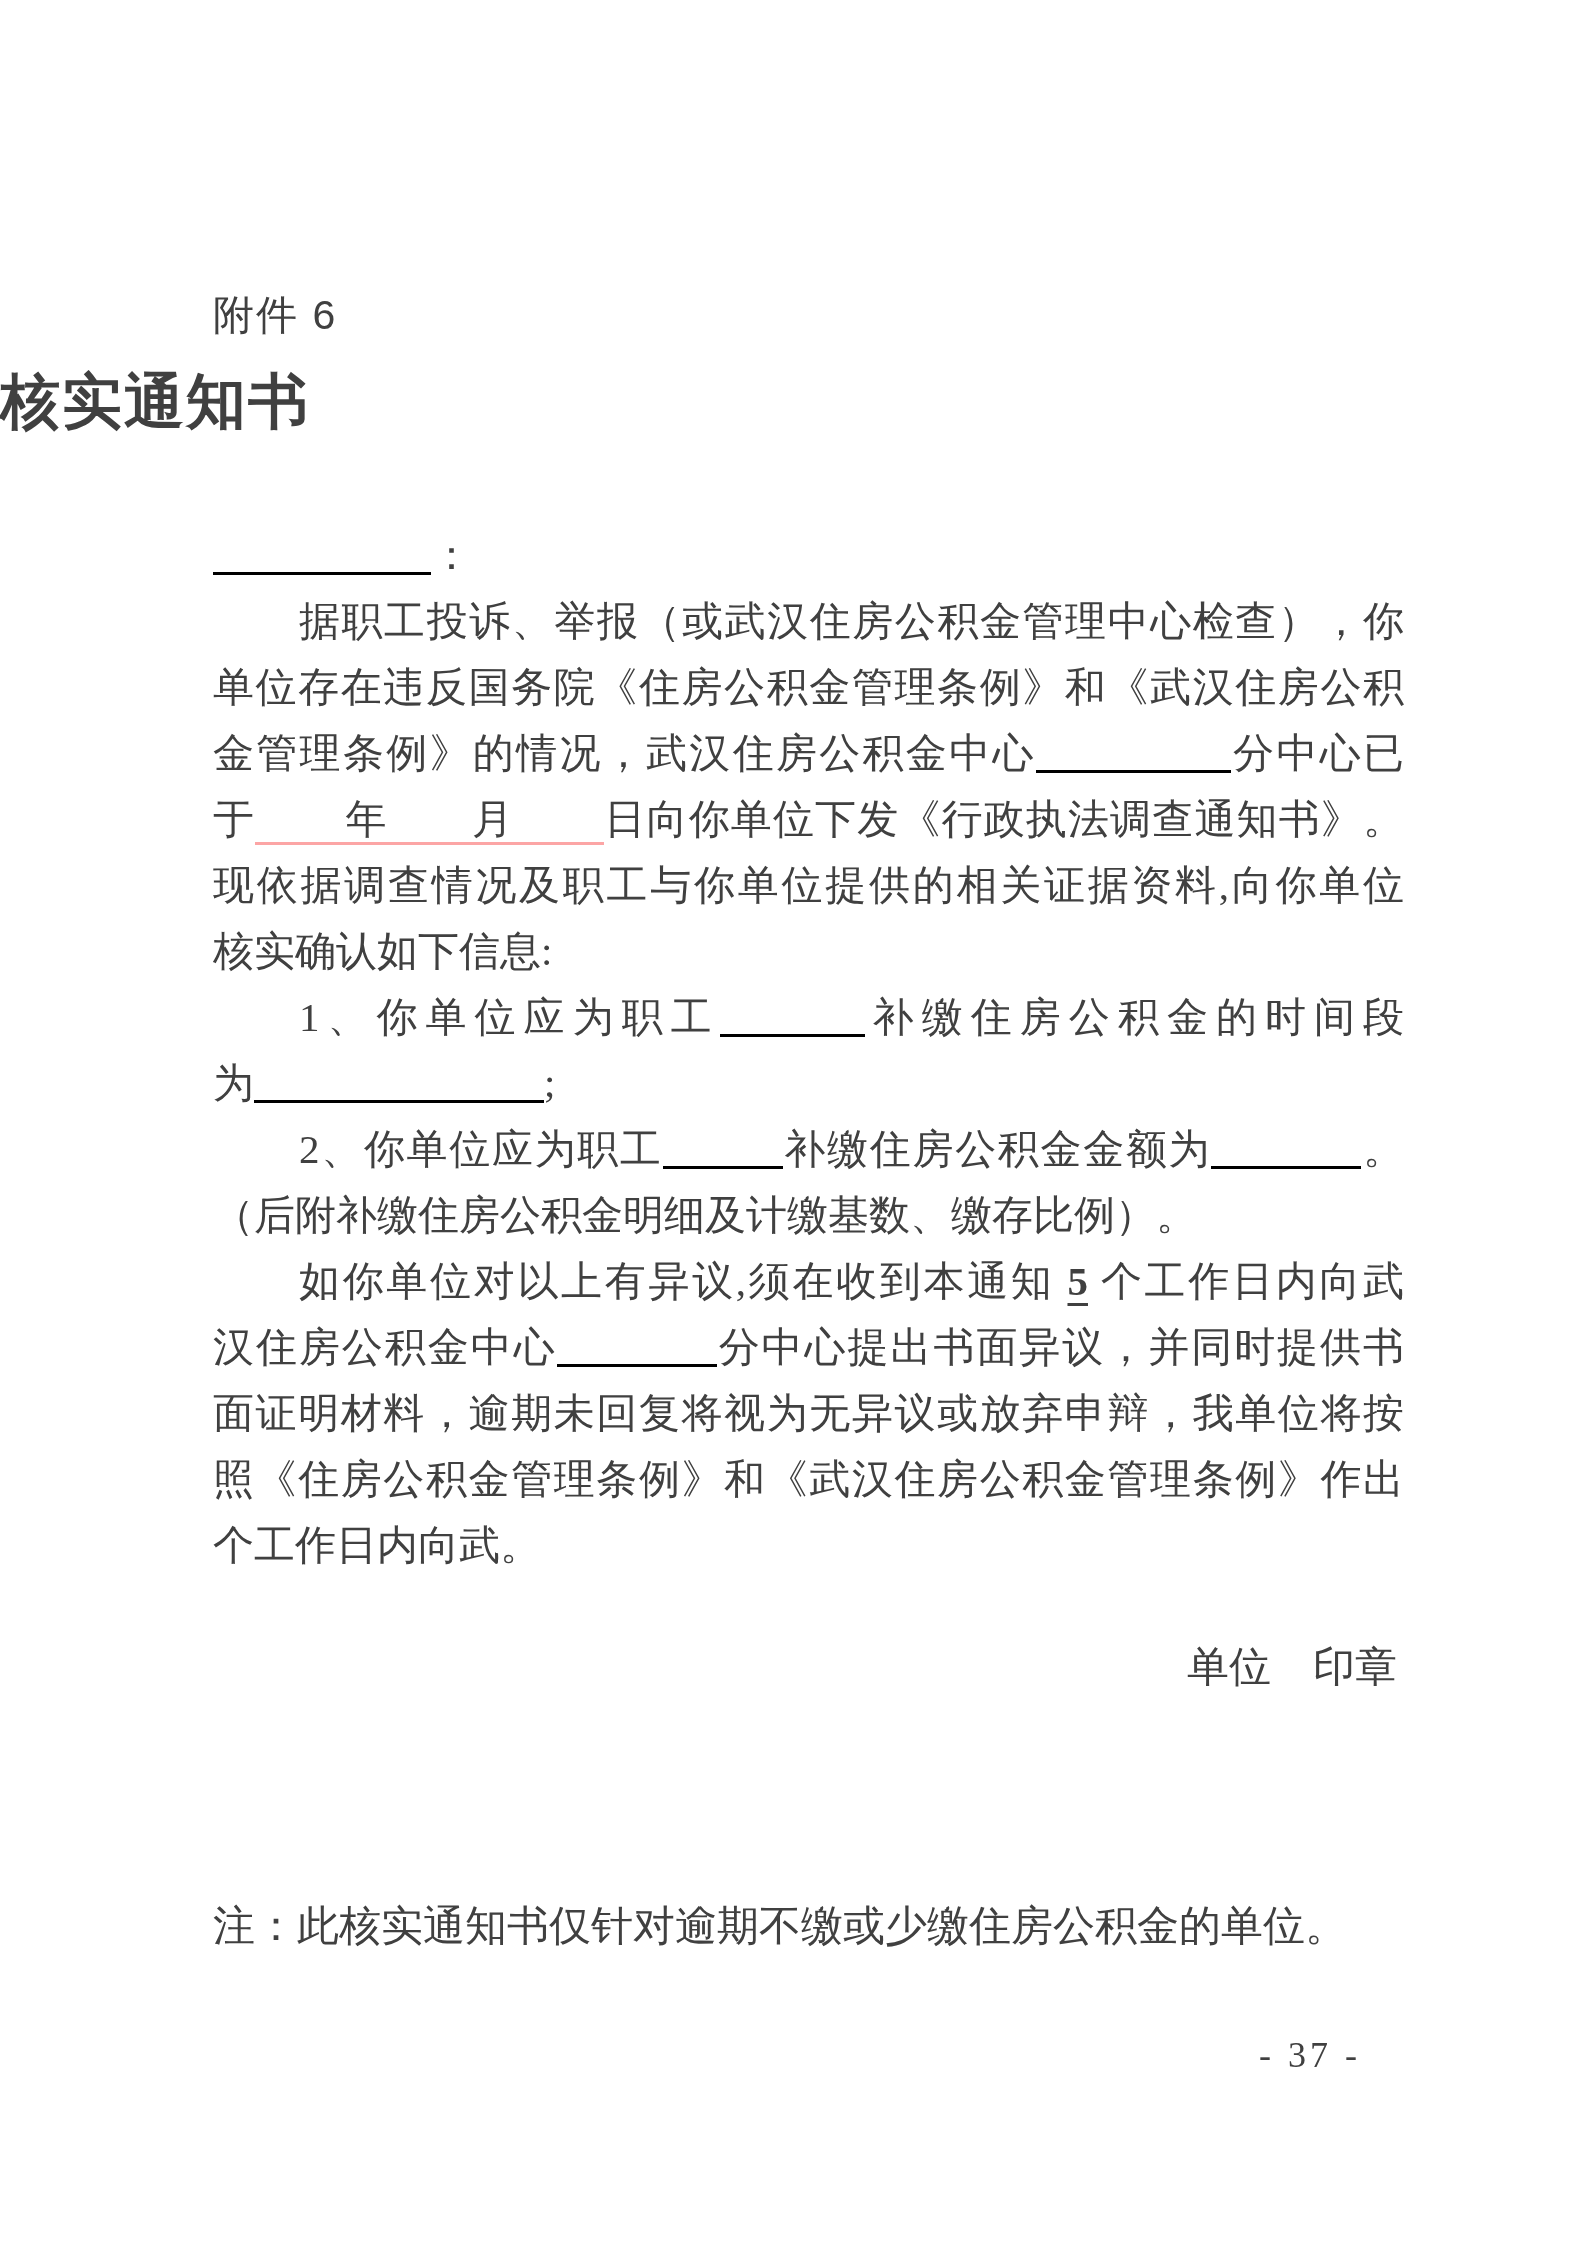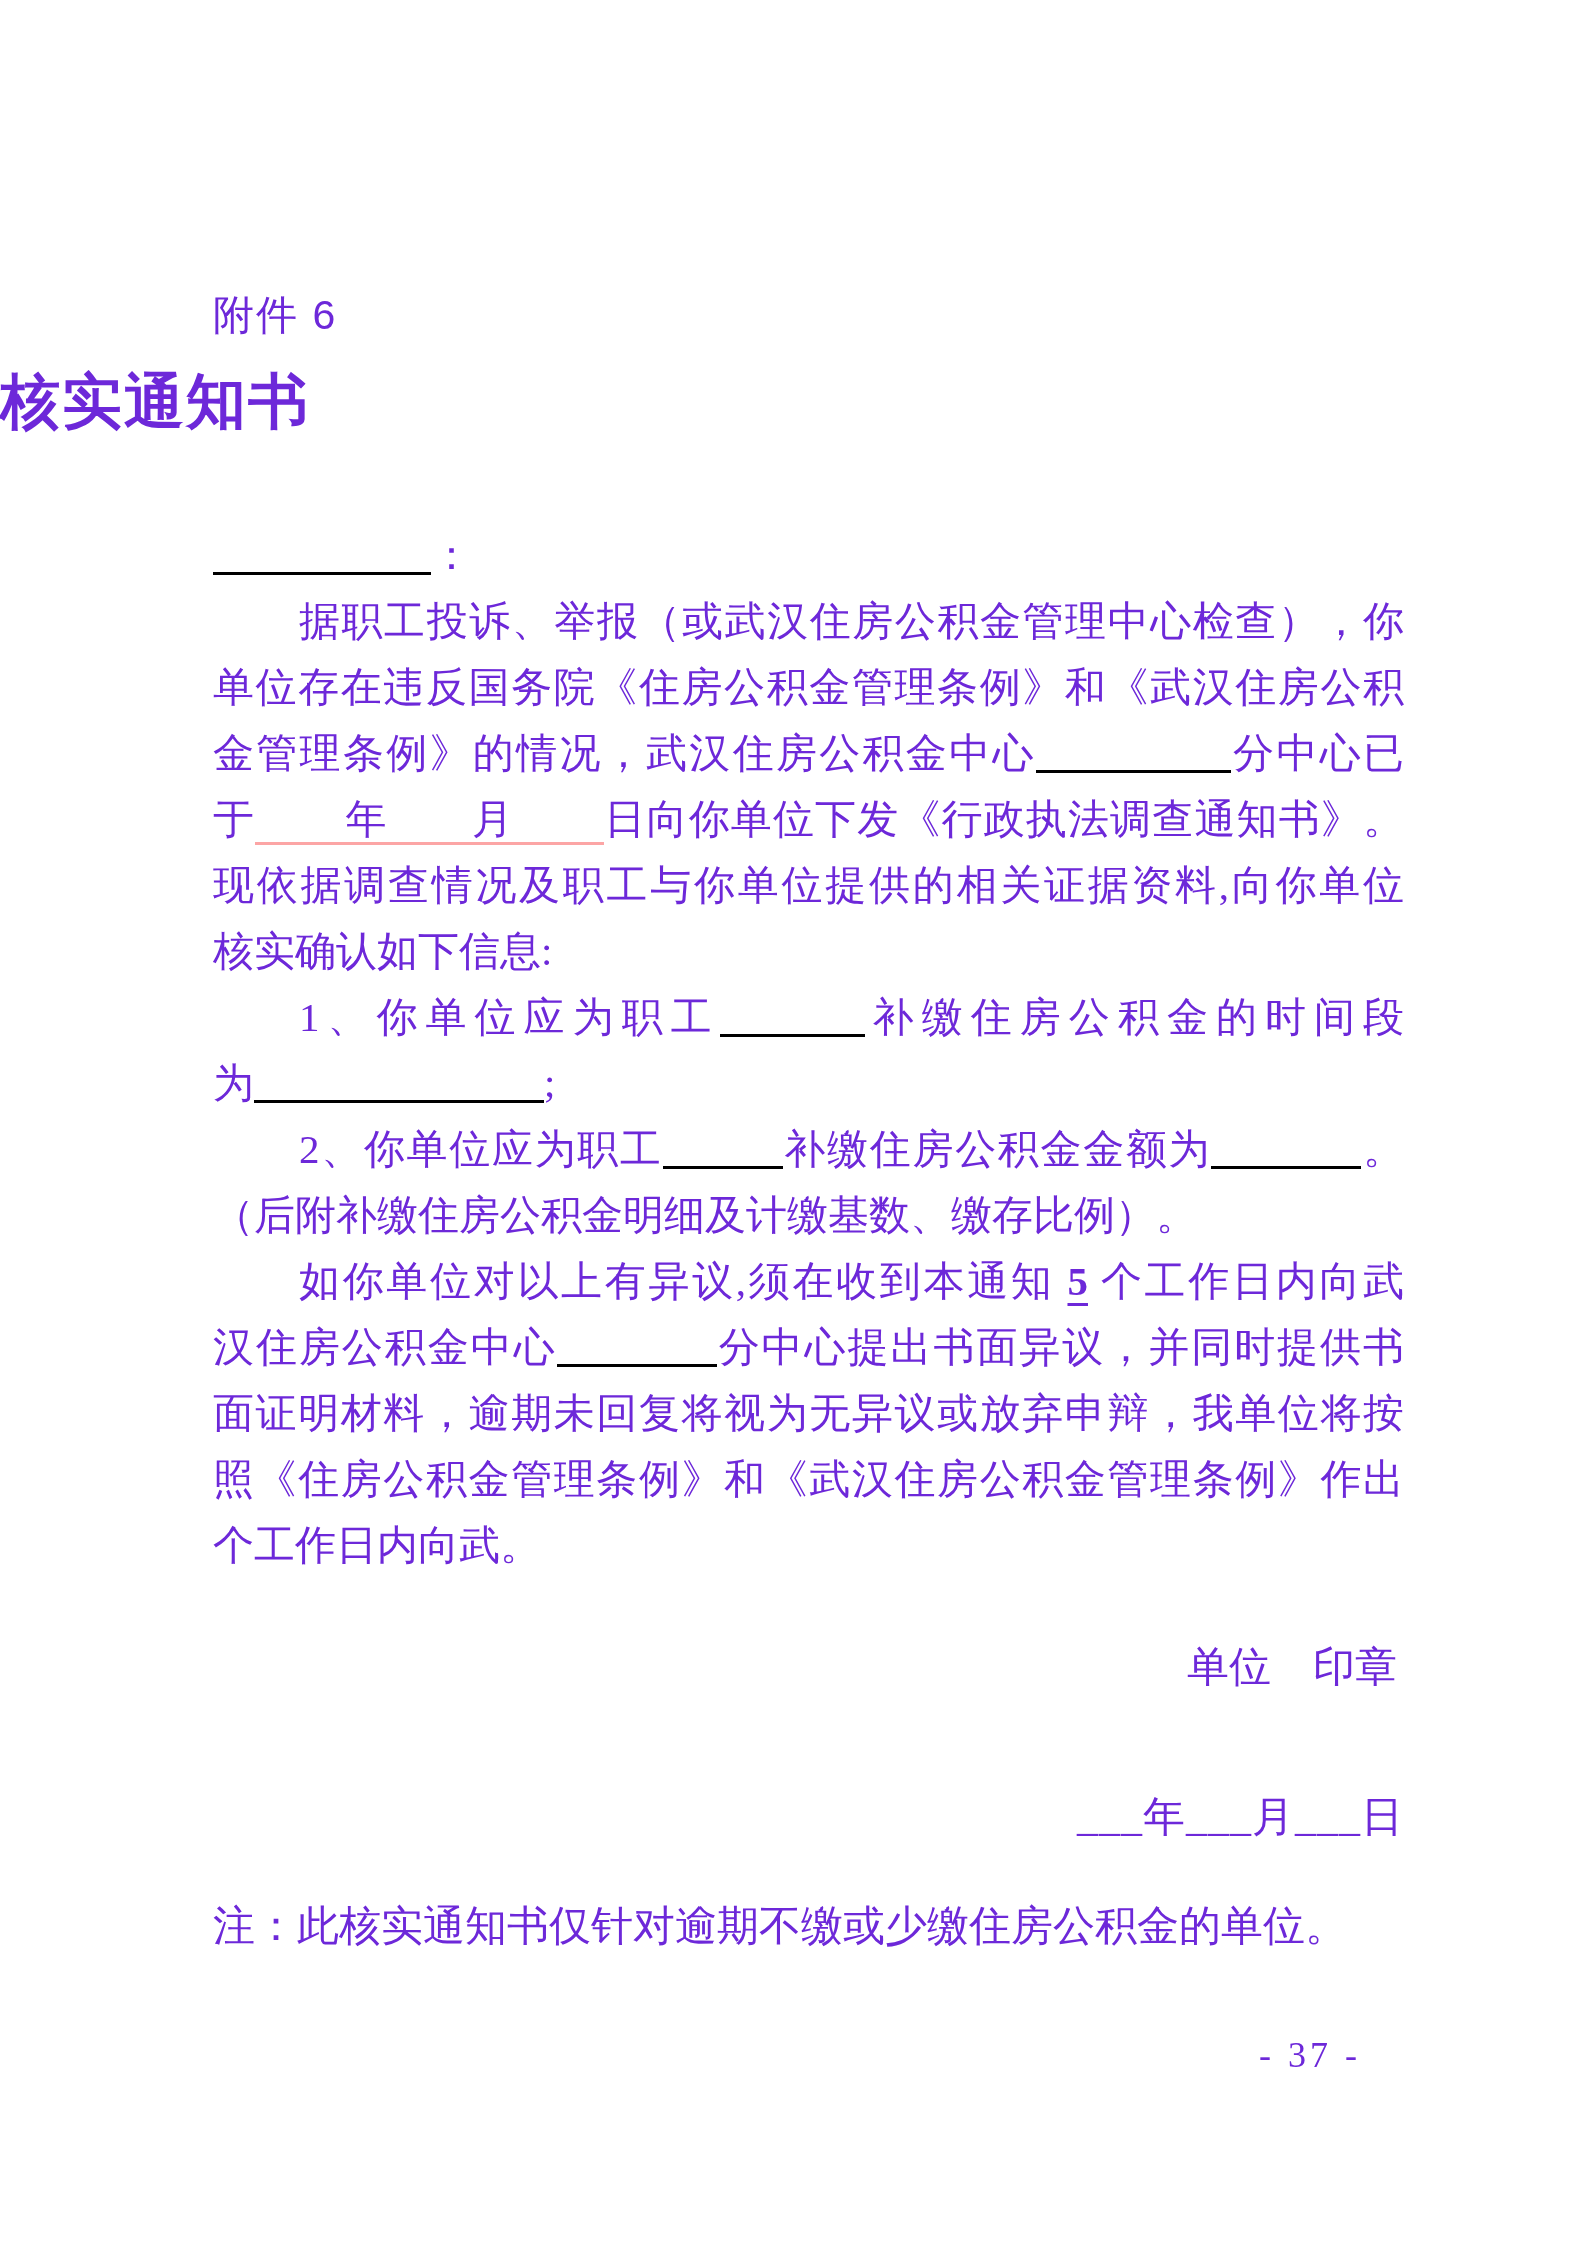--- a/index.html
+++ b/index.html
@@ -1,21 +1,21 @@
 <!DOCTYPE html>
 <html><head>
 <meta charset="utf-8">
 <style>
   html,body{margin:0;padding:0;background:#ffffff;}
   .page{
     position:relative;
     width:1587px;
     height:2245px;
     background:#ffffff;
-    color:#6d28d9;
+    color:#404040;
     font-family:"Liberation Serif","DejaVu Serif",serif;
     overflow:hidden;
   }
   .attachment{
     position:absolute;
     left:213px;
     top:290px;
     font-size:41px;
     line-height:50px;
     font-family:"Liberation Sans","DejaVu Sans",sans-serif;
@@ -149,19 +149,18 @@
     <div class="line just"><span>面证明材料，</span><span class="bold">逾期未回复将视为无异议或放弃申辩，</span><span>我单位将按</span></div>
 
     <div class="line just">照《住房公积金管理条例》和《武汉住房公积金管理条例》作出</div>
 
     <div class="line">个工作日内向武。</div>
 
   </div>
 
   <div class="seal-line">单位　印章</div>
 
-  <div class="date-line">___年___月___日</div>
 
   <div class="footnote">注：此核实通知书仅针对逾期不缴或少缴住房公积金的单位。</div>
 
   <div class="page-number">- 37 -</div>
 
 </div>
 
 </body></html>

